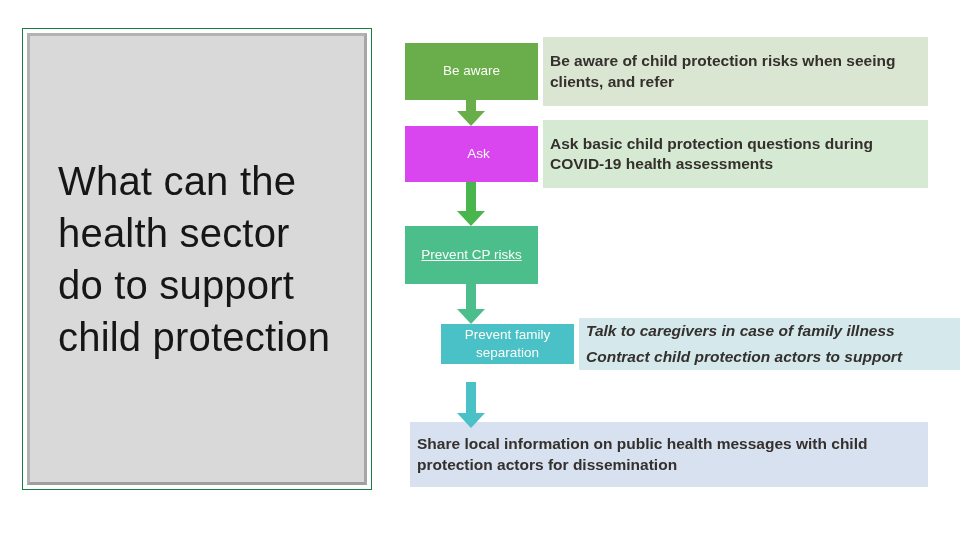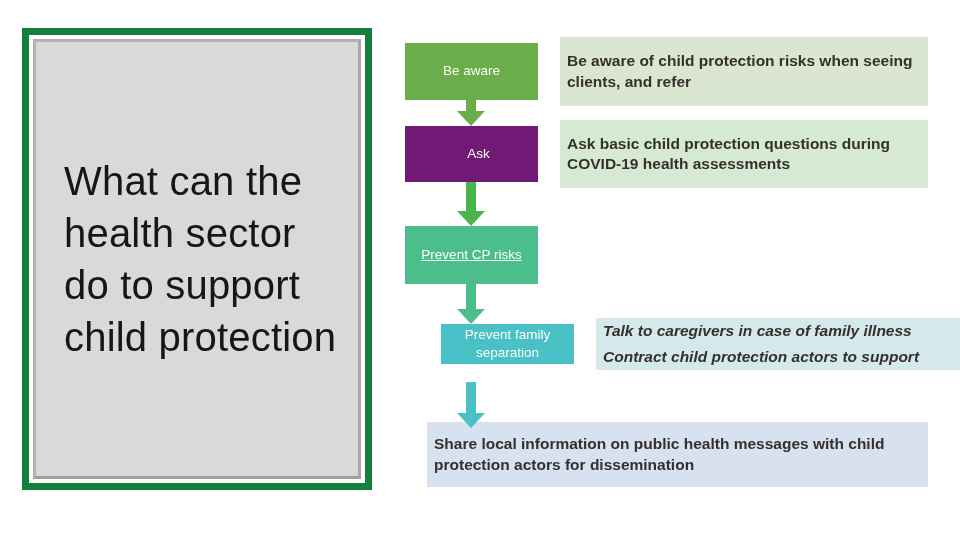--- a/index.html
+++ b/index.html
@@ -1,33 +1,33 @@
 <!DOCTYPE html>
 <html><head>
 <meta charset="utf-8">
 <style>
   html,body{margin:0;padding:0;background:#ffffff;}
   .slide{position:relative;width:960px;height:540px;background:#ffffff;overflow:hidden;
          font-family:"Liberation Sans",sans-serif;}
 
   
   .frame-outer{position:absolute;left:22px;top:28px;width:350px;height:462px;
-               box-sizing:border-box;border:7px solid #15803d;background:#ffffff;padding:4px;}
+               box-sizing:border-box;border:1px solid #15803d;background:#ffffff;padding:4px;}
   .frame-inner{box-sizing:border-box;width:100%;height:100%;background:#d9d9d9;
                border:3px solid #b3b1b1;border-right-color:#a7a5a5;border-bottom-color:#a09e9e;
                display:flex;align-items:center;}
   .slide-title{margin-left:28px;width:284px;font-size:40px;line-height:1.3;
                color:#161616;letter-spacing:0.2px;}
 
   
   .prow{position:absolute;left:405px;width:523px;display:flex;}
   .plabel{width:133px;flex:0 0 133px;align-self:center;height:calc(100% - 12px);
           display:flex;align-items:center;justify-content:center;text-align:center;
           color:#fdfdf8;font-size:13.5px;line-height:1.35;padding:0 6px;box-sizing:border-box;}
-  .pdesc{flex:1;margin-left:22px;display:flex;flex-direction:column;justify-content:center;
+  .pdesc{flex:1;margin-left:5px;display:flex;flex-direction:column;justify-content:center;
          padding:2px 10px 2px 7px;box-sizing:border-box;color:#34302d;font-size:15.5px;
          font-weight:bold;line-height:1.32;}
   .pdesc p{margin:2.5px 0;}
   .pdesc p:empty{display:none;}
 
   .r1{top:37px;height:69px;}
   .r2{top:120px;height:68px;}
   .r3{top:220px;height:70px;}
   .r4{top:318px;height:52px;padding-left:36px;}
   .r5{top:422px;height:65px;}
@@ -57,21 +57,21 @@
     <div class="plabel" style="background: rgb(106, 174, 75);">
       <span>Be aware</span>
     </div>
     <div class="pdesc" style="background: rgb(219, 230, 210);">
       <p>Be aware of child protection risks when seeing clients, and refer</p>
 
     </div>
   </div>
 
   <div class="prow r2">
-    <div class="plabel" style="background: #701a75; padding-left: 20px;">
+    <div class="plabel" style="background: #d946ef; padding-left: 20px;">
       <span>Ask</span>
     </div>
     <div class="pdesc" style="background: rgb(214, 233, 210);">
       <p>Ask basic child protection questions during COVID-19 health assessments</p>
 
     </div>
   </div>
 
   <div class="prow r3">
     <div class="plabel" style="background: rgb(76, 190, 140); text-decoration: underline;">

